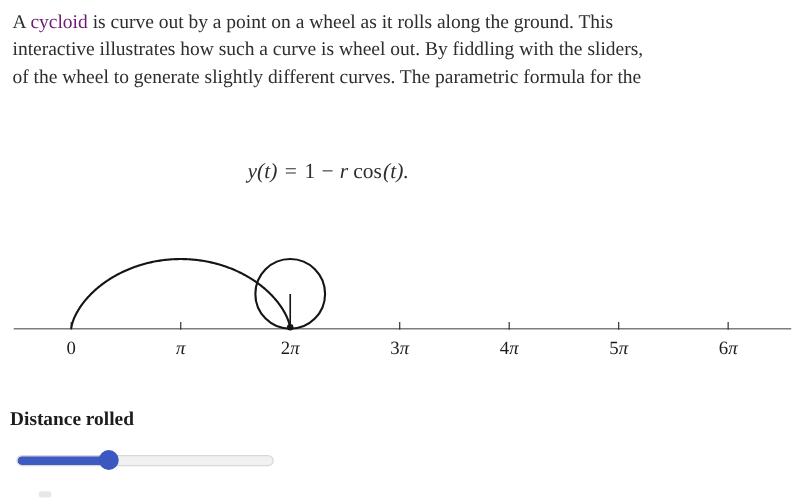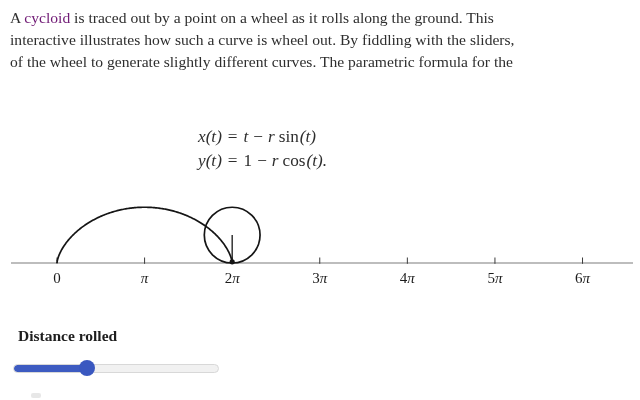--- a/index.html
+++ b/index.html
@@ -16,42 +16,39 @@
   .eqs{left:198px;top:125px;font-size:17.2px;line-height:23.5px;white-space:nowrap;}
   .eq-row{height:23.5px;}
   .it{font-style:italic;}
   .rel{margin:0 6px;}
   .op{margin:0 5px;}
   .fn{margin-left:4px;margin-right:1px;font-style:normal;}
   
   #figure{left:0;top:190px;width:640px;height:108px;display:block;}
   #figure text{font-family:"Liberation Serif","DejaVu Serif",serif;}
   
-  .ctrl-label{left:18px;top:327px;font-size:15.5px;font-weight:bold;color:#1d1d1d;}
+  .ctrl-label{left:8px;top:327px;font-size:15.5px;font-weight:bold;color:#1d1d1d;}
   .slider{left:13px;top:359px;width:206px;height:17px;cursor:pointer;}
   .slider-track{position:absolute;left:0;top:4.5px;width:206px;height:9px;
     border-radius:5px;box-sizing:border-box;border:1px solid #d8d8d8;background:#f1f1f1;overflow:hidden;}
   .slider-fill{position:absolute;left:0;top:0;height:100%;border-radius:5px 0 0 5px;}
   .slider-thumb{position:absolute;top:0.5px;width:16px;height:16px;border-radius:50%;}
   
   .fragment{left:31px;top:393px;width:10px;height:5px;background:#c9c9c9;opacity:.45;border-radius:2px;}
 </style>
 </head>
 <body>
 
 <div class="abs intro">
-  <div class="line"><span>A </span><a href="#" style="color: #701a75;">cycloid</a><span> is traced out by a point on a wheel as it rolls along the ground. This</span></div>
+  <div class="line"><span>A </span><a href="#" style="color: #701a75;">cycloid</a><span> is curve out by a point on a wheel as it rolls along the ground. This</span></div>
   <div class="line">interactive illustrates how such a curve is wheel out. By fiddling with the sliders,</div>
   <div class="line">of the wheel to generate slightly different curves. The parametric formula for the</div>
 </div>
 
 <div class="abs eqs">
-  <div class="eq-row">
-    <span class="it">x(t)</span><span class="rel">=</span><span class="it">t</span><span class="op">−</span><span class="it">r</span><span class="fn">sin</span><span class="it">(t)</span>
-  </div>
   <div class="eq-row">
     <span class="it">y(t)</span><span class="rel">=</span><span>1</span><span class="op">−</span><span class="it">r</span><span class="fn">cos</span><span class="it">(t).</span>
   </div>
 </div>
 
 <svg id="figure" class="abs" viewBox="0 0 640 108" xmlns="http://www.w3.org/2000/svg">
     <line x1="11" y1="73" x2="633" y2="73" stroke="#7d7d7d" stroke-width="1.1"></line>
     <line x1="57" y1="67.5" x2="57" y2="73.8" stroke="#3a3a3a" stroke-width="1"></line>
     <text x="57" y="93" text-anchor="middle" font-size="15" fill="#1c1c1c">0</text>
     <line x1="144.58760318208343" y1="67.5" x2="144.58760318208343" y2="73.8" stroke="#3a3a3a" stroke-width="1"></line>

